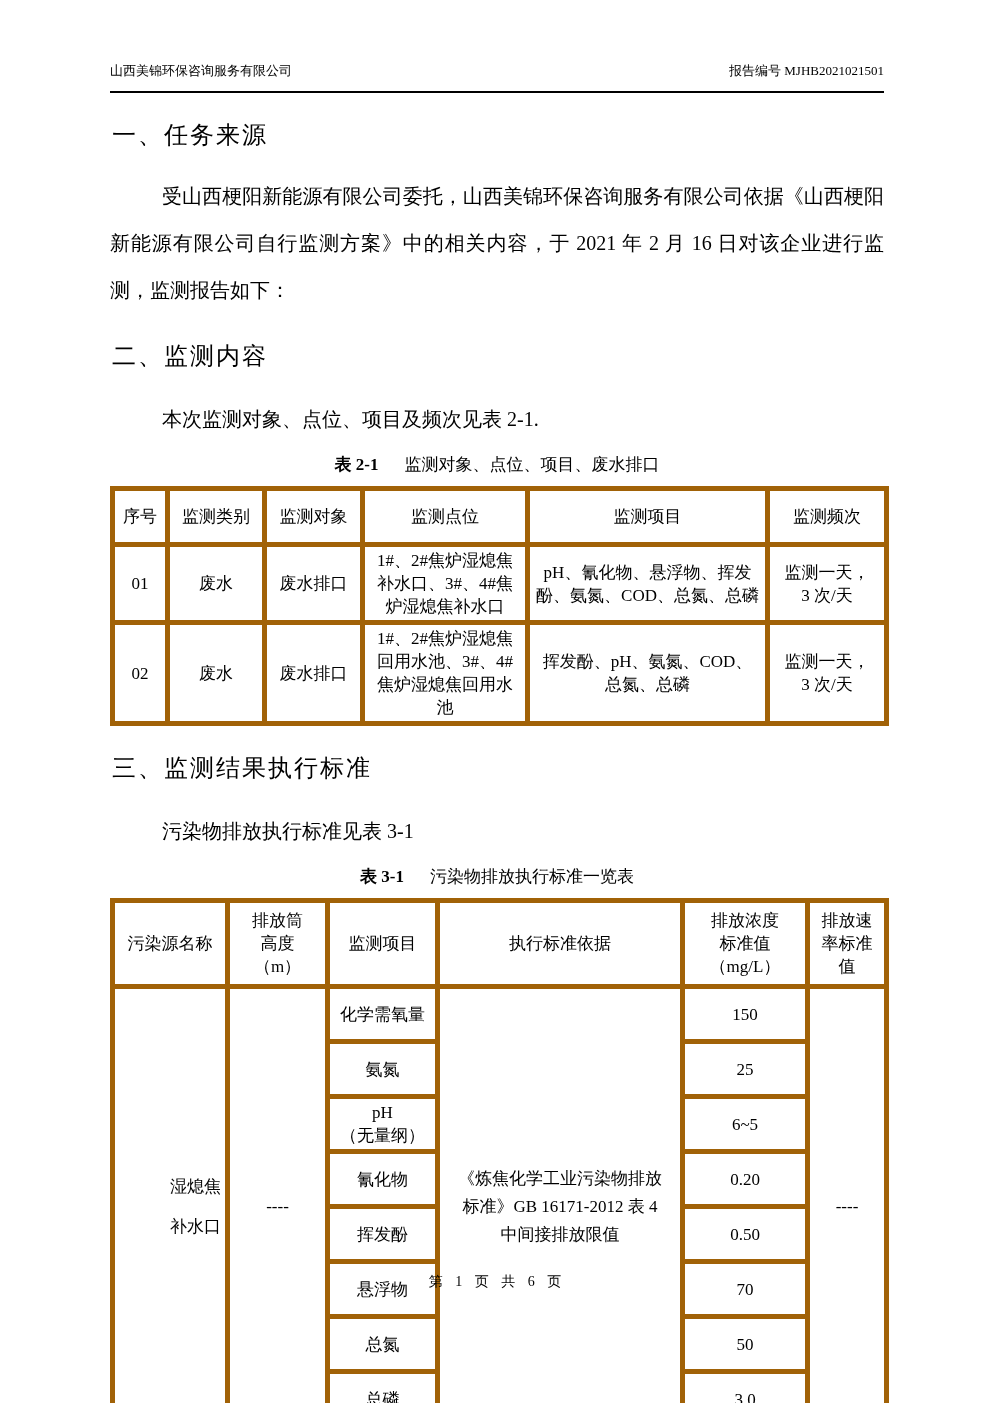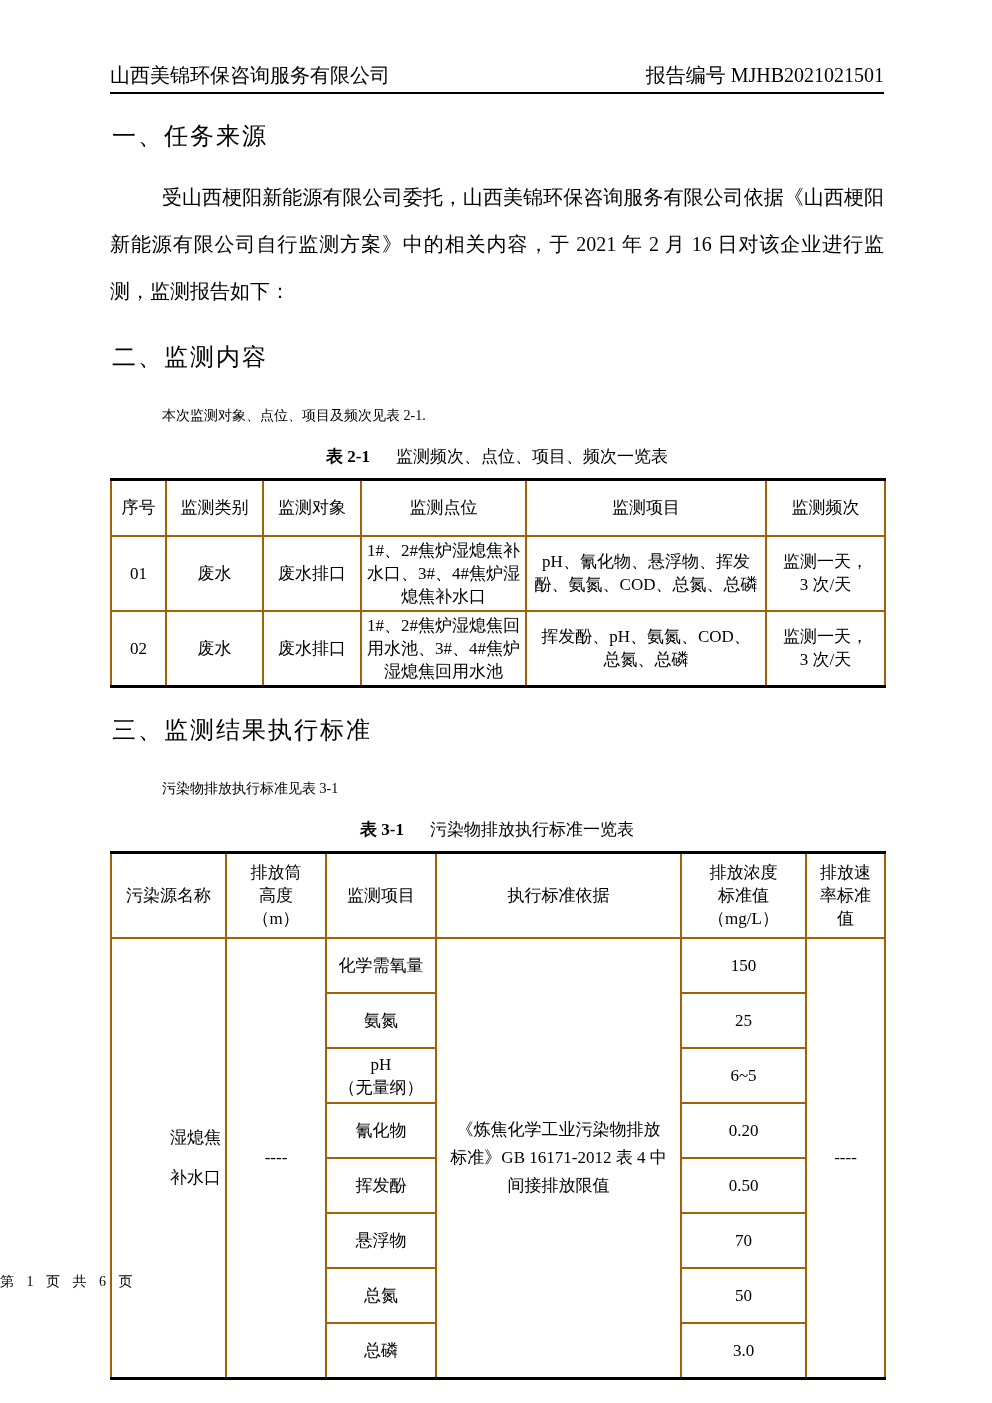--- a/index.html
+++ b/index.html
@@ -4,71 +4,71 @@
 <style>
   * { box-sizing: border-box; }
   body { margin: 0; background: #ffffff; }
   .page {
     width: 992px; height: 1403px; background: #fff; color: #000;
     padding: 62px 108px 0 110px; position: relative;
     font-family: "Liberation Serif", "DejaVu Serif", serif;
   }
   .doc-header {
     display: flex; justify-content: space-between; align-items: flex-end;
-    font-size: 20px; padding-bottom: 3px; border-bottom: 2px solid #000;
+    font-size: 13px; padding-bottom: 11px; border-bottom: 2px solid #000;
   }
   .section-title {
     font-size: 24px; font-weight: 400; letter-spacing: 2px;
     margin: 26px 0 0 2px;
   }
   .para {
     font-size: 20px; line-height: 47px; text-align: justify;
     text-indent: 52px; margin: 22px 0 0 0;
   }
-  .intro { font-size: 14px; text-indent: 52px; margin: 34px 0 0 0; }
+  .intro { font-size: 20px; text-indent: 52px; margin: 34px 0 0 0; }
   .caption { text-align: center; font-size: 17px; margin: 20px 0 10px 0; }
   .cap-label { font-weight: 700; margin-right: 26px; }
   table {
     border-collapse: collapse; table-layout: fixed; width: 774px;
     border-top: 3px solid #000; border-bottom: 3px solid #000;
   }
   th, td {
-    border: 2px solid #a16207; text-align: center; vertical-align: middle;
+    border: 5px solid #a16207; text-align: center; vertical-align: middle;
     font-weight: normal; font-size: 17px; line-height: 23px;
     padding: 2px 4px; white-space: pre-line;
   }
   .t21 th { height: 56px; }
   .t21 td { height: 72px; }
   .t31 th { height: 86px; }
   .t31 td { height: 55px; }
   .src-cell { line-height: 40px; text-align: right; }
   .basis-cell { padding: 2px 12px; line-height: 28px; }
   .page-footer {
     position: absolute; left: 0; right: 0; bottom: 112px;
-    font-size: 14px; letter-spacing: 2px; word-spacing: 5px;
+    text-align: center; font-size: 14px; letter-spacing: 2px; word-spacing: 5px;
   }
 </style>
 </head>
 <body>
 
 <div class="page">
 
   <div class="doc-header">
     <span>山西美锦环保咨询服务有限公司</span>
     <span>报告编号 MJHB2021021501</span>
   </div>
 
   <div class="section-title">一、任务来源</div>
   <p class="para">受山西梗阳新能源有限公司委托，山西美锦环保咨询服务有限公司依据《山西梗阳新能源有限公司自行监测方案》中的相关内容，于 2021 年 2 月 16 日对该企业进行监测，监测报告如下：</p>
 
   <div class="section-title">二、监测内容</div>
   <p class="intro">本次监测对象、点位、项目及频次见表 2-1.</p>
 
   <div class="caption">
-    <span class="cap-label">表 2-1</span><span>监测频次、点位、项目、频次一览表</span>
+    <span class="cap-label">表 2-1</span><span>监测对象、点位、项目、废水排口</span>
   </div>
 
   <table class="t21">
     <colgroup>
       <col style="width:55px">
         <col style="width:97px">
         <col style="width:98px">
       <col style="width:165px">
         <col style="width:240px">
         <col style="width:119px">

